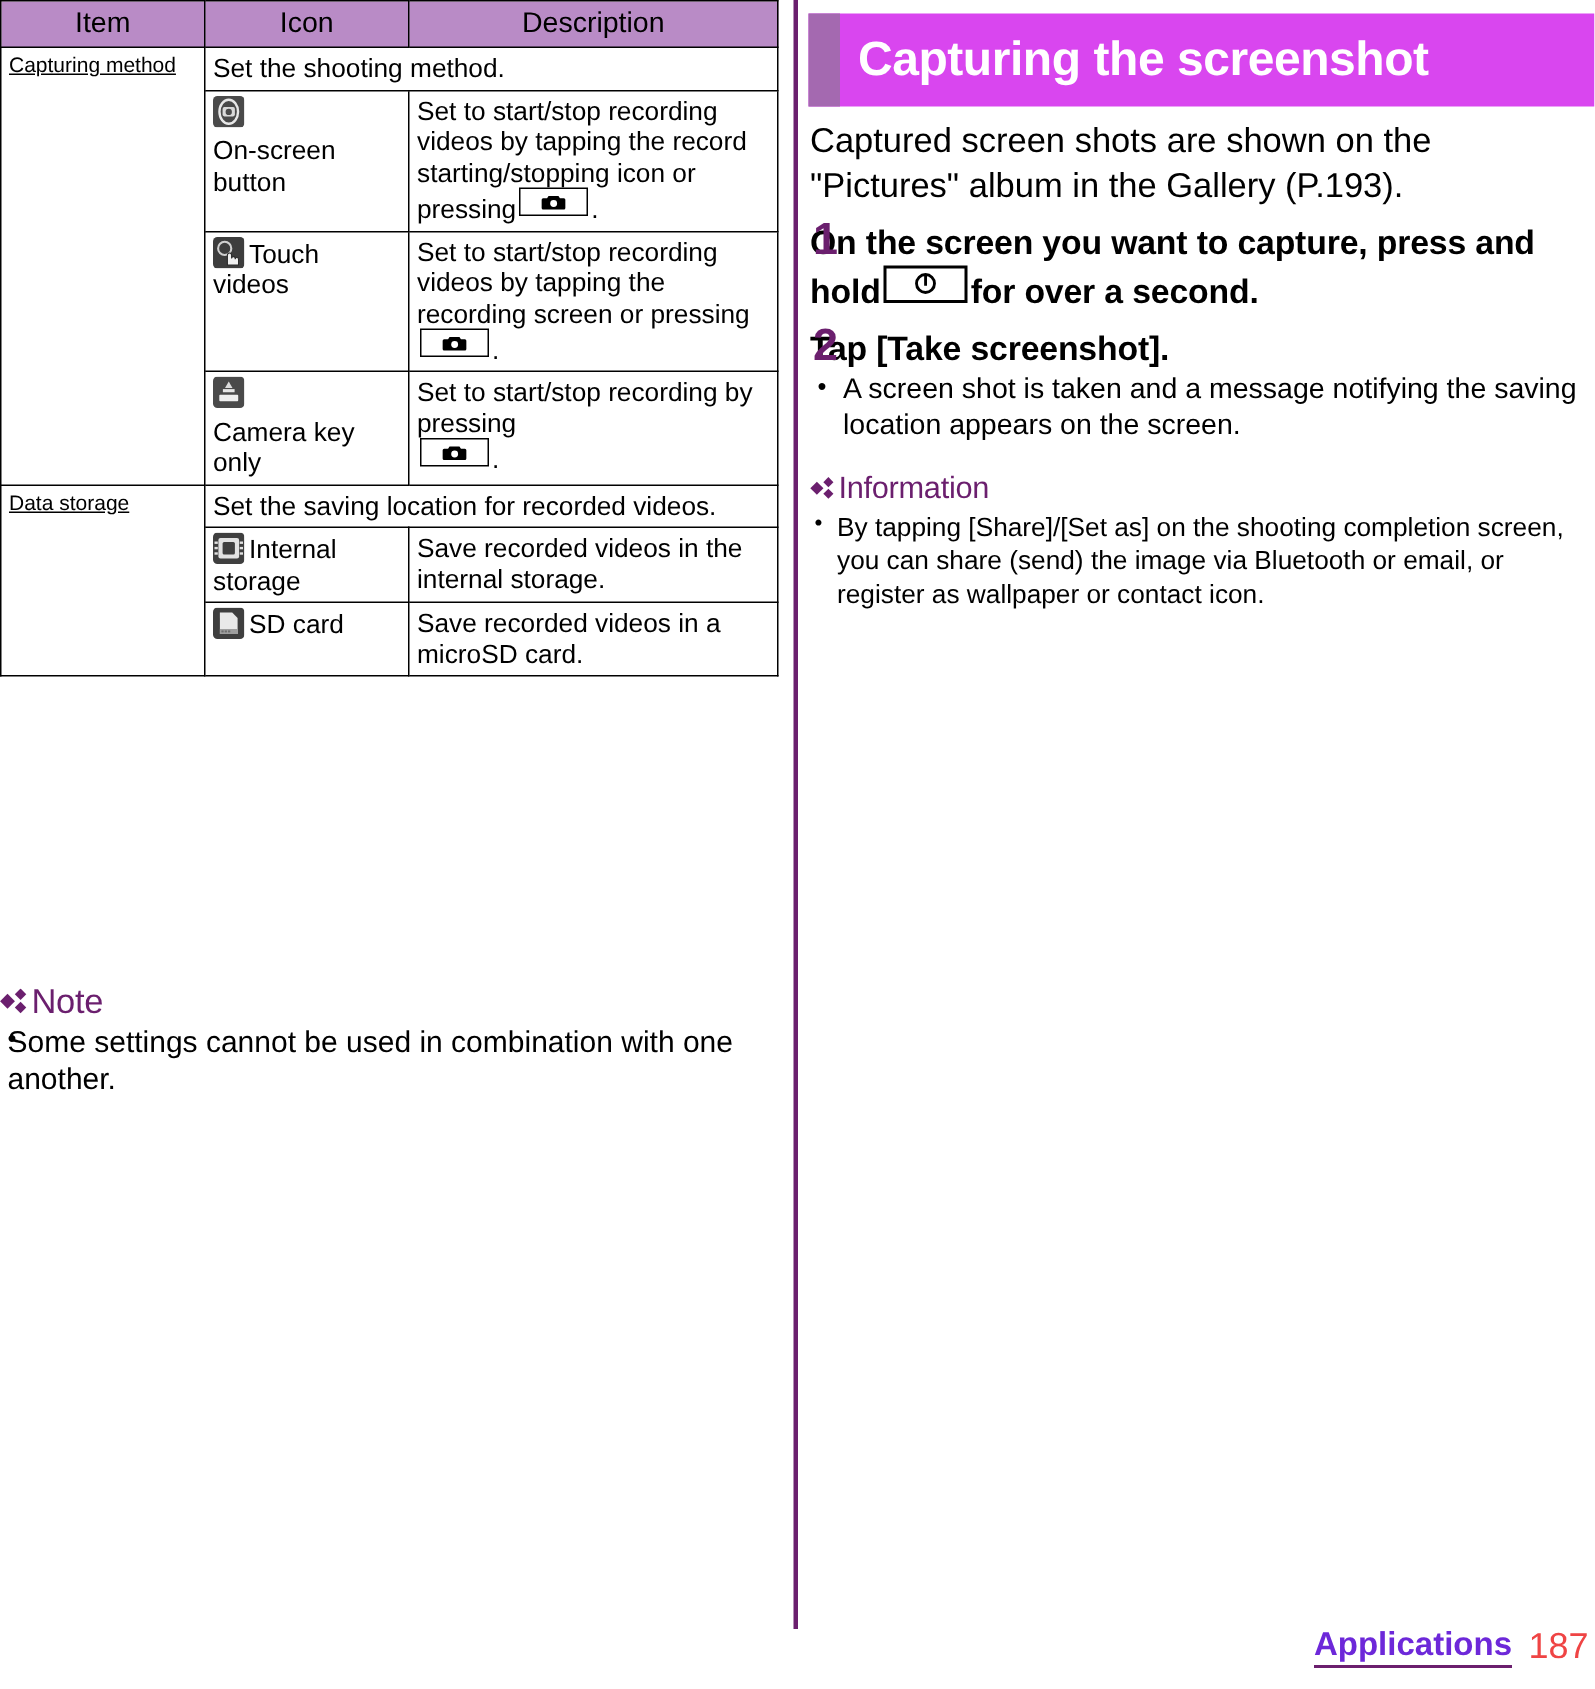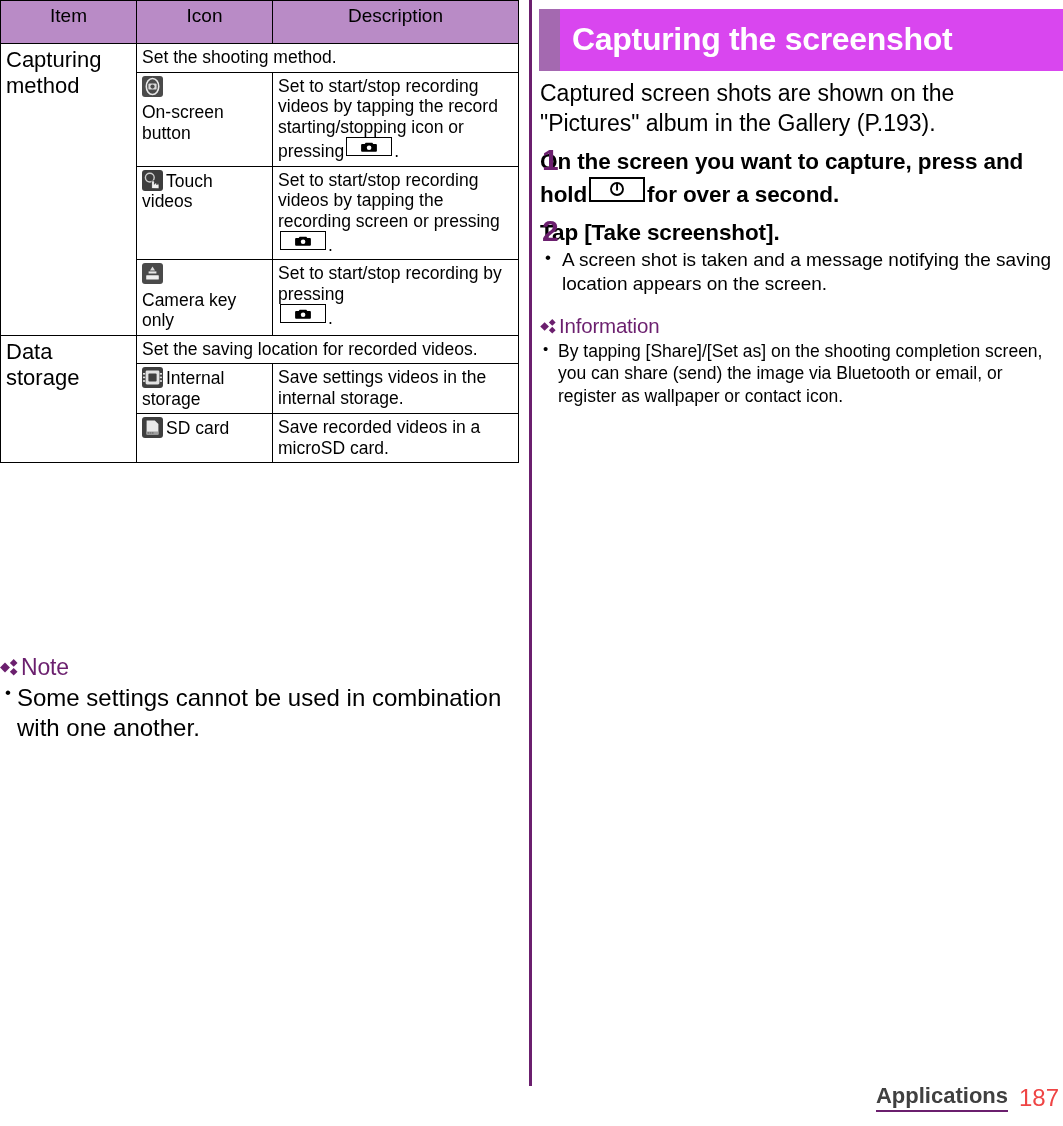--- a/index.html
+++ b/index.html
@@ -58,25 +58,26 @@
     border: 1.6px solid #000000;
     padding: 3px 5px 4px 5px;
     vertical-align: top;
     line-height: 1.17;
     font-weight: normal;
   }
   table.spec thead th {
     background: #b98bc6;
     text-align: center;
     font-size: 19px;
-    padding: 4px 5px 17px 5px;
+    padding: 4px 5px 5px 5px;
     line-height: 1.12;
   }
   td.rowhead {
-    font-size: 22px;
+    font-size: 14px;
+    text-decoration: underline;
   }
 
   .icon-label {
     display: block;
   }
   .icon-inline {
     display: inline-block;
     vertical-align: -4px;
     margin-right: 3px;
   }
@@ -127,22 +128,22 @@
   }
   .blk-head.small { font-size: 20.5px; }
 
   ul.bullets {
     list-style: none;
     margin: 1px 0 0 0;
     padding: 0;
   }
   ul.bullets li {
     position: relative;
-    padding-left: 17px;
-    font-size: 24px;
+    padding-left: 5px;
+    font-size: 20px;
     line-height: 1.24;
     margin-bottom: 1px;
   }
   ul.bullets li::before {
     content: "\2022";
     position: absolute;
     left: 5px;
     top: -1px;
     font-size: 17px;
   }
@@ -237,21 +238,21 @@
     position: absolute;
     left: 0;
     bottom: 8px;
     width: 1063px;
     height: 40px;
   }
   #footer .chapter {
     position: absolute;
     right: 55px;
     bottom: 6px;
-    color: #404040;
+    color: #6d28d9;
     font-weight: bold;
     font-size: 22px;
     border-bottom: 2.5px solid #6b1f6e;
     padding-bottom: 1px;
   }
   #footer .pageno {
     position: absolute;
     right: 4px;
     bottom: 6px;
     font-size: 24px;
@@ -357,21 +358,21 @@
                   <rect x="1" y="6" width="2.2" height="1.6"></rect>
                     <rect x="1" y="9.6" width="2.2" height="1.6"></rect>
                     <rect x="1" y="13.2" width="2.2" height="1.6"></rect>
                   <rect x="17.8" y="6" width="2.2" height="1.6"></rect>
                     <rect x="17.8" y="9.6" width="2.2" height="1.6"></rect>
                     <rect x="17.8" y="13.2" width="2.2" height="1.6"></rect>
                 </g>
               </svg>
             </span><span>Internal storage</span>
           </td>
-          <td>Save settings videos in the internal storage.</td>
+          <td>Save recorded videos in the internal storage.</td>
         </tr>
         <tr>
           <td>
             <span class="sq-icon icon-inline">
               <svg width="21" height="21" viewBox="0 0 21 21">
                 <rect width="21" height="21" fill="#3f3f3f"></rect>
                 <path d="M4.6 3.4h8.2l3.6 3.6v10.6H4.6z" fill="#e9e9e9"></path>
                 <path d="M4.6 14.4h11.8v3.2H4.6z" fill="#9e9e9e"></path>
                 <g fill="#6d6d6d">
                     <rect x="5.6" y="15.3" width="1.5" height="1.3"></rect>

